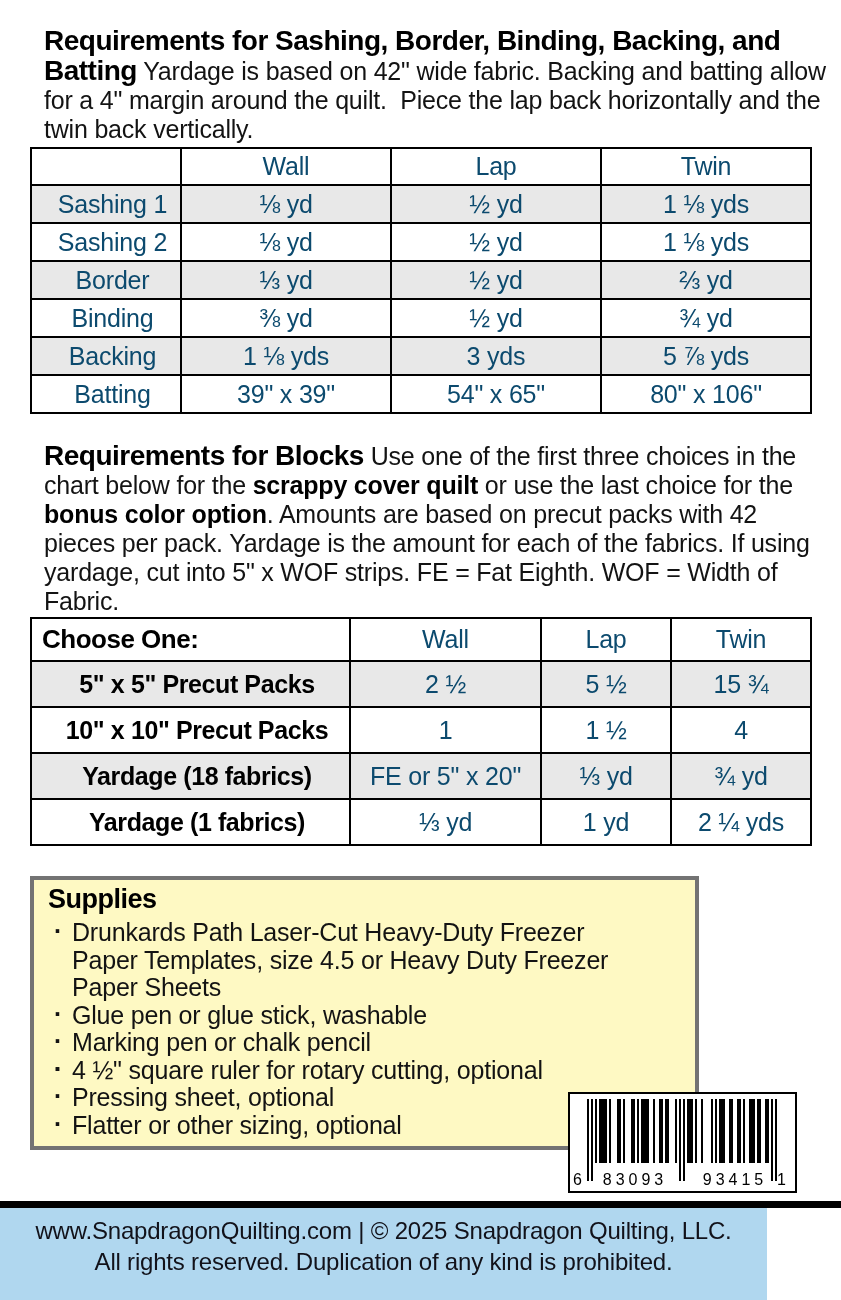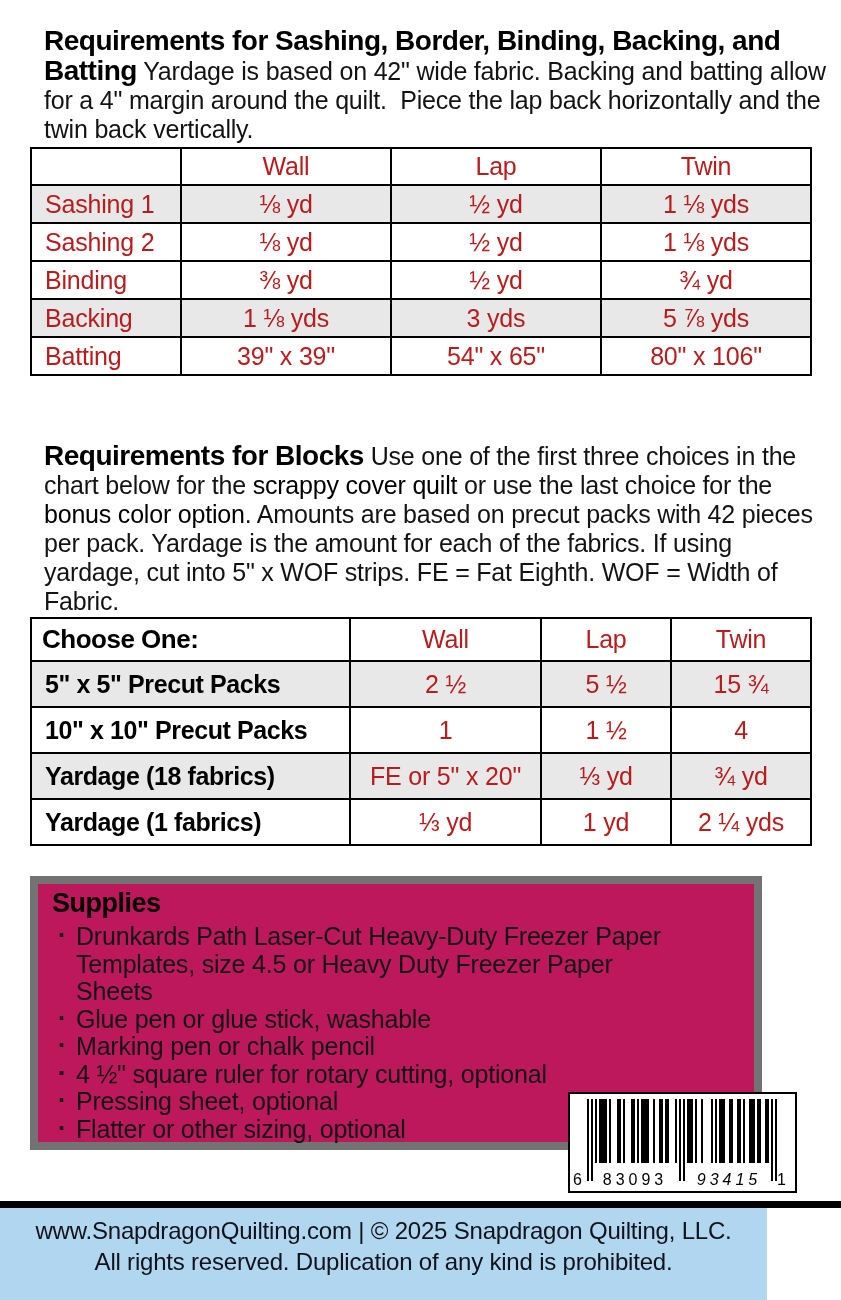--- a/index.html
+++ b/index.html
@@ -23,68 +23,68 @@
     line-height: 29px;
     color: #131313;
     letter-spacing: -0.2px;
   }
   .para .h-run {
     font-weight: bold;
     font-size: 28px;
     color: #000;
     letter-spacing: -0.5px;
   }
-  .para .b-run { font-weight: normal; color: #000; }
+  .para .b-run { font-weight: bold; color: #000; }
   #para-sashing { top: 26px; }
   #para-blocks  { top: 441px; }
 
   
   table {
     position: absolute;
     left: 30px;
     border-collapse: collapse;
     table-layout: fixed;
     width: 780px;
     background: #fff;
   }
   #table-requirements { top: 147px; }
   #table-blocks { top: 617px; }
   td, th {
     border: 2px solid #000;
     font-size: 25px;
     font-weight: normal;
-    color: #b91c1c;
+    color: #0c4a6e;
     text-align: center;
     vertical-align: middle;
     overflow: hidden;
     white-space: nowrap;
     letter-spacing: -0.2px;
   }
   #table-requirements tr { height: 38px; }
   #table-requirements tr.head-row { height: 37px; }
   #table-blocks tr { height: 46px; }
   #table-blocks tr.head-row { height: 43px; }
-  td.row-label { text-align: left; padding-left: 13px; }
+  td.row-label { text-align: center; padding-left: 13px; }
   tr.shaded td { background: #e8e8e8; }
   #table-blocks td.row-label { font-weight: bold; color: #000; letter-spacing: -0.4px; }
   th.choose-one {
     text-align: left; padding-left: 10px;
     font-weight: bold; font-size: 26px; color: #000;
     letter-spacing: -0.5px;
     margin-left: 36px;
   }
 
   
   .supplies-box {
     position: absolute;
     left: 30px; top: 876px;
-    width: 732px; height: 274px;
-    border: 8px solid #737373;
+    width: 669px; height: 274px;
+    border: 4px solid #737373;
     padding: 4px 14px 0 14px;
-    background: #be185d;
+    background: #fef9c3;
   }
   .supplies-title {
     font-size: 27px; font-weight: bold;
     letter-spacing: -0.5px;
     margin-bottom: 4px;
   }
   .supplies-item {
     position: relative;
     padding-left: 24px;
     padding-right: 52px;
@@ -117,21 +117,21 @@
   .bc-digit {
     position: absolute;
     font-size: 16px;
     color: #000;
     bottom: 2px;
     letter-spacing: 4px;
     text-align: center;
   }
   .bc-first { left: 3px;  letter-spacing: 0; }
   .bc-left  { left: 23px;  width: 84px; }
-  .bc-right { left: 117px; width: 84px; font-style: italic; }
+  .bc-right { left: 123px; width: 84px; }
   .bc-last  { left: 207px; letter-spacing: 0; }
 
   
   .footer-bar {
     position: absolute;
     left: 0; top: 1201px;
     width: 841px; height: 7px;
     background: #000;
   }
   .footer {
@@ -177,20 +177,26 @@
       <td>⅛ yd</td>
       <td>½ yd</td>
       <td>1 ⅛ yds</td>
     </tr>
     <tr>
       <td class="row-label">Sashing 2</td>
       <td>⅛ yd</td>
       <td>½ yd</td>
       <td>1 ⅛ yds</td>
     </tr>
+    <tr class="shaded">
+      <td class="row-label">Border</td>
+      <td>⅓ yd</td>
+      <td>½ yd</td>
+      <td>⅔ yd</td>
+    </tr>
     <tr>
       <td class="row-label">Binding</td>
       <td>⅜ yd</td>
       <td>½ yd</td>
       <td>¾ yd</td>
     </tr>
     <tr class="shaded">
       <td class="row-label">Backing</td>
       <td>1 ⅛ yds</td>
       <td>3 yds</td>

